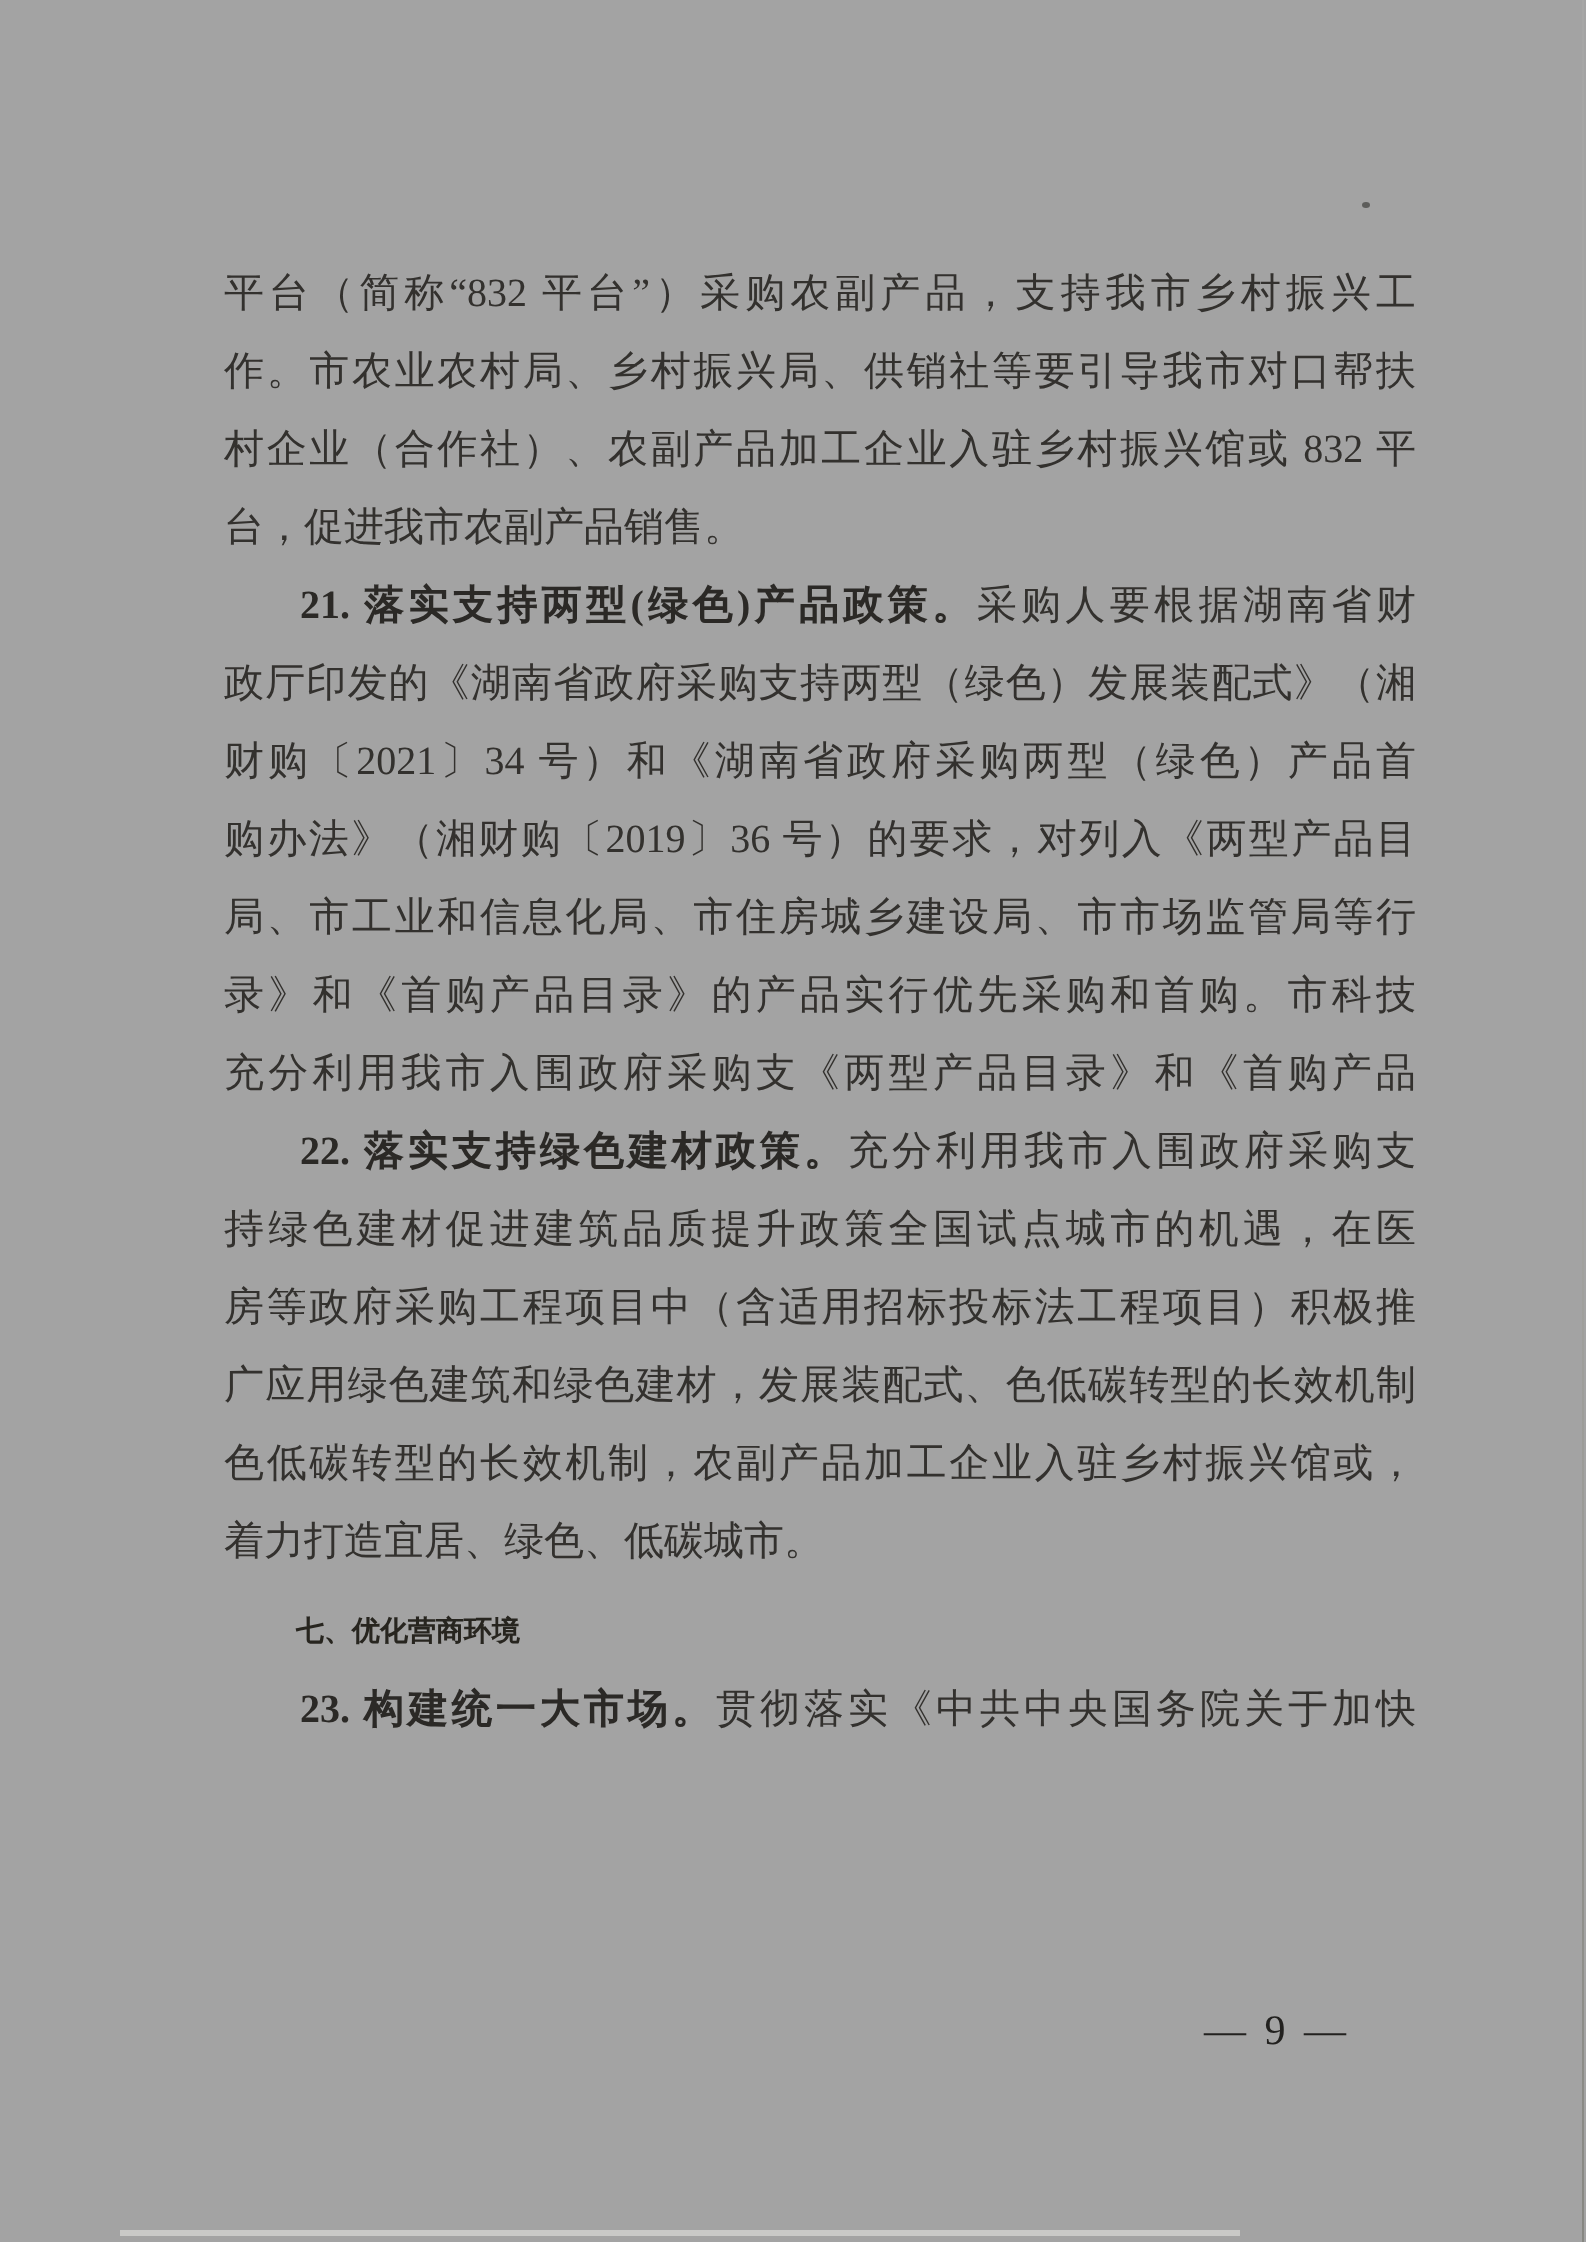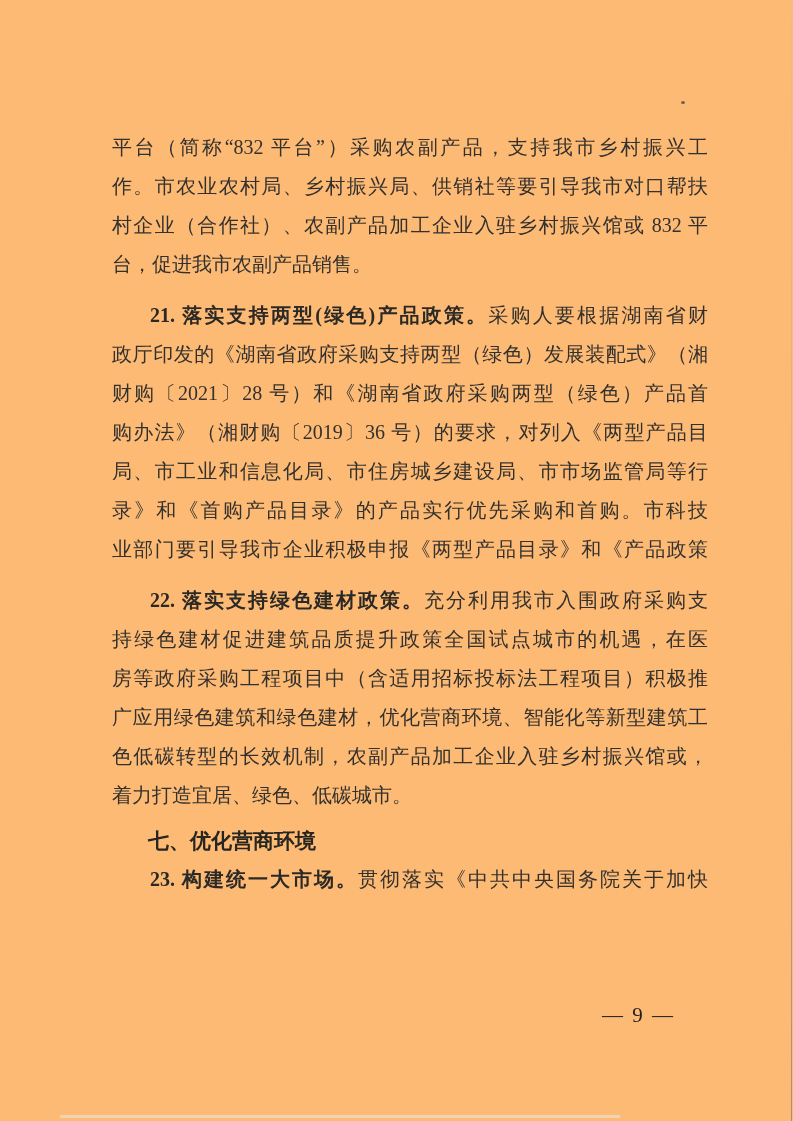--- a/index.html
+++ b/index.html
@@ -18,40 +18,40 @@
     left: 112px;
     top: 128px;
     width: 596px;
     font-family: "Liberation Serif", "DejaVu Serif", serif;
     font-size: 20px;
     line-height: 39px;
     color: #33312e;
   }
 
   .para { margin: 0; }
-  .para + .para { margin-top: 12px; }
+  .para + .para { margin-top: 0; }
 
   .line {
     text-align: justify;
     height: 39px;
     overflow: hidden;
   }
   .line.j { text-align-last: justify; }
   .line.ind { text-indent: 38px; }
 
   .lead { font-weight: 700; color: #2b2926; }
 
   .heading {
     margin-top: 6px;
     height: 39px;
     line-height: 39px;
     text-indent: 36px;
-    font-family: Liberation Sans, sans-serif;
+    font-family: Liberation Serif, serif;
     font-weight: 700;
-    font-size: 21px;
+    font-size: 14px;
     color: #27251f;
   }
 
   .page-number {
     position: absolute;
     top: 1003px;
     right: 118px;
     font-family: "Liberation Serif", "DejaVu Serif", serif;
     font-size: 21px;
     letter-spacing: 2px;
@@ -85,43 +85,43 @@
     top: 1115px;
     width: 560px;
     height: 3px;
     background: #e9eae6;
     opacity: 0.55;
   }
 </style>
 </head>
 <body>
 
-<div class="page" style="background: #fdba74;">
+<div class="page" style="background: #a3a3a3;">
   <div class="speck"></div>
   <div class="doc-body" style="color: rgb(51, 49, 46);">
       <div class="para">
         <div class="line j">平台（简称“832 平台”）采购农副产品，支持我市乡村振兴工</div>
         <div class="line j">作。市农业农村局、乡村振兴局、供销社等要引导我市对口帮扶</div>
         <div class="line j">村企业（合作社）、农副产品加工企业入驻乡村振兴馆或 832 平</div>
         <div class="line">台，促进我市农副产品销售。</div>
       </div>
       <div class="para">
         <div class="line j ind"><span class="lead">21. 落实支持两型(绿色)产品政策。</span>采购人要根据湖南省财</div>
         <div class="line j">政厅印发的《湖南省政府采购支持两型（绿色）发展装配式》（湘</div>
-        <div class="line j">财购〔2021〕28 号）和《湖南省政府采购两型（绿色）产品首</div>
+        <div class="line j">财购〔2021〕34 号）和《湖南省政府采购两型（绿色）产品首</div>
         <div class="line j">购办法》（湘财购〔2019〕36 号）的要求，对列入《两型产品目</div>
         <div class="line j">局、市工业和信息化局、市住房城乡建设局、市市场监管局等行</div>
         <div class="line j">录》和《首购产品目录》的产品实行优先采购和首购。市科技</div>
-        <div class="line j">业部门要引导我市企业积极申报《两型产品目录》和《产品政策</div>
+        <div class="line j">充分利用我市入围政府采购支《两型产品目录》和《首购产品</div>
       </div>
       <div class="para">
         <div class="line j ind"><span class="lead">22. 落实支持绿色建材政策。</span>充分利用我市入围政府采购支</div>
         <div class="line j">持绿色建材促进建筑品质提升政策全国试点城市的机遇，在医</div>
         <div class="line j">房等政府采购工程项目中（含适用招标投标法工程项目）积极推</div>
-        <div class="line j">广应用绿色建筑和绿色建材，优化营商环境、智能化等新型建筑工</div>
+        <div class="line j">广应用绿色建筑和绿色建材，发展装配式、色低碳转型的长效机制</div>
         <div class="line j">色低碳转型的长效机制，农副产品加工企业入驻乡村振兴馆或，</div>
         <div class="line">着力打造宜居、绿色、低碳城市。</div>
       </div>
       <div class="heading">七、优化营商环境</div>
       <div class="para">
         <div class="line j ind"><span class="lead">23. 构建统一大市场。</span>贯彻落实《中共中央国务院关于加快</div>
       </div>
     </div>
   <div class="page-number">— 9 —</div>
   <div class="scan-edge-right"></div>

